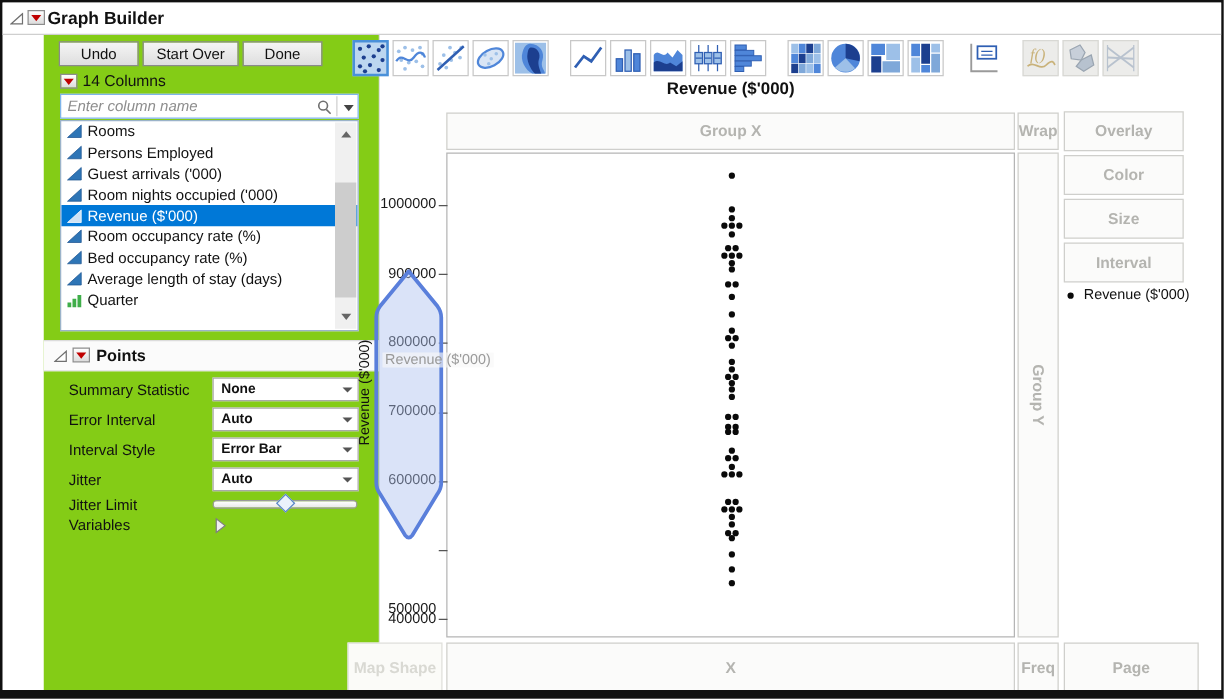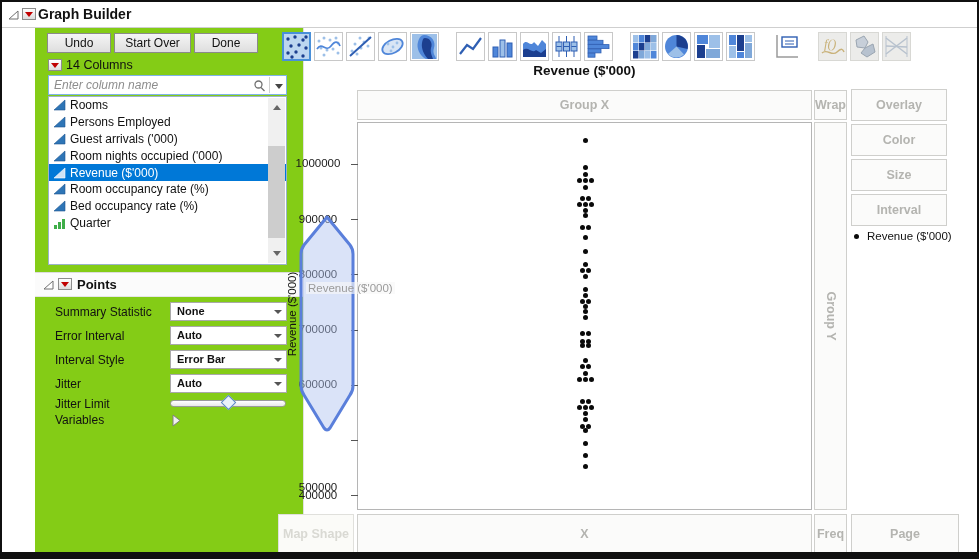--- a/index.html
+++ b/index.html
@@ -48,21 +48,21 @@
   .tb.plain{border-color:transparent;}
   .tb.disabled{background:#ececea;border-color:#d8d8d4;}
   
   #graph-title{position:absolute;left:355px;top:61px;width:455px;text-align:center;font-weight:bold;font-size:13.5px;}
   .zone{position:absolute;background:#fbfbfa;border:1px solid #cfcfcc;box-sizing:border-box;color:#b4b4b0;font-weight:bold;
         font-size:12.5px;display:flex;align-items:center;justify-content:center;}
   .zone.dim{color:#d9d9d3;border-color:#e0e0dc;background:#fbfbf8;}
   .zone .rot{transform:rotate(90deg);white-space:nowrap;}
   #plot{position:absolute;left:355px;top:120px;width:455px;height:388px;background:#fff;border:1px solid #b5b5b5;box-sizing:border-box;}
   .dot{position:absolute;width:5px;height:5px;border-radius:50%;background:#0a0a0a;}
-  .ytick-label{position:absolute;width:62px;text-align:center;font-size:11.5px;color:#1a1a1a;}
+  .ytick-label{position:absolute;width:62px;text-align:right;font-size:11.5px;color:#1a1a1a;}
   .ytick-mark{position:absolute;width:7px;height:1px;background:#555;}
   #ylabel{position:absolute;left:245px;top:306px;width:90px;text-align:center;font-size:11.5px;
           transform:rotate(-90deg);transform-origin:center;white-space:nowrap;}
   #capsule{position:absolute;left:295px;top:212px;pointer-events:none;}
   #ghost-label{position:absolute;left:304px;top:280px;font-size:11.5px;color:#9a9a9a;
                background:rgba(248,248,248,0.65);padding:0 2px;white-space:nowrap;}
   #legend{position:absolute;left:852px;top:228px;font-size:11.5px;color:#111;display:flex;align-items:center;}
   #legend .ldot{width:5px;height:5px;border-radius:50%;background:#0a0a0a;margin-right:8px;}
   .mag-icon{position:absolute;right:20px;top:3px;}
   .dd-arrow{position:absolute;right:3px;top:8px;width:0;height:0;border:4px solid transparent;border-top:5px solid #444;}
@@ -138,20 +138,26 @@
             <svg class="lic" viewBox="0 0 13 12">
               <polygon points="1,11 12,11 12,1" fill="#2e75b6" stroke="#1f5591" stroke-width="0.6"></polygon>
             </svg>
             <span>Room occupancy rate (%)</span>
           </div>
           <div class="list-item">
             <svg class="lic" viewBox="0 0 13 12">
               <polygon points="1,11 12,11 12,1" fill="#2e75b6" stroke="#1f5591" stroke-width="0.6"></polygon>
             </svg>
             <span>Bed occupancy rate (%)</span>
+          </div>
+          <div class="list-item">
+            <svg class="lic" viewBox="0 0 13 12">
+              <polygon points="1,11 12,11 12,1" fill="#2e75b6" stroke="#1f5591" stroke-width="0.6"></polygon>
+            </svg>
+            <span>Average length of stay (days)</span>
           </div>
           <div class="list-item">
             <svg class="lic" viewBox="0 0 13 12">
               <rect x="1" y="8" width="3" height="4" fill="#3fae49"></rect>
               <rect x="5" y="5" width="3" height="7" fill="#3fae49"></rect>
               <rect x="9" y="2" width="3" height="10" fill="#3fae49"></rect>
             </svg>
             <span>Quarter</span>
           </div>
         </div>

